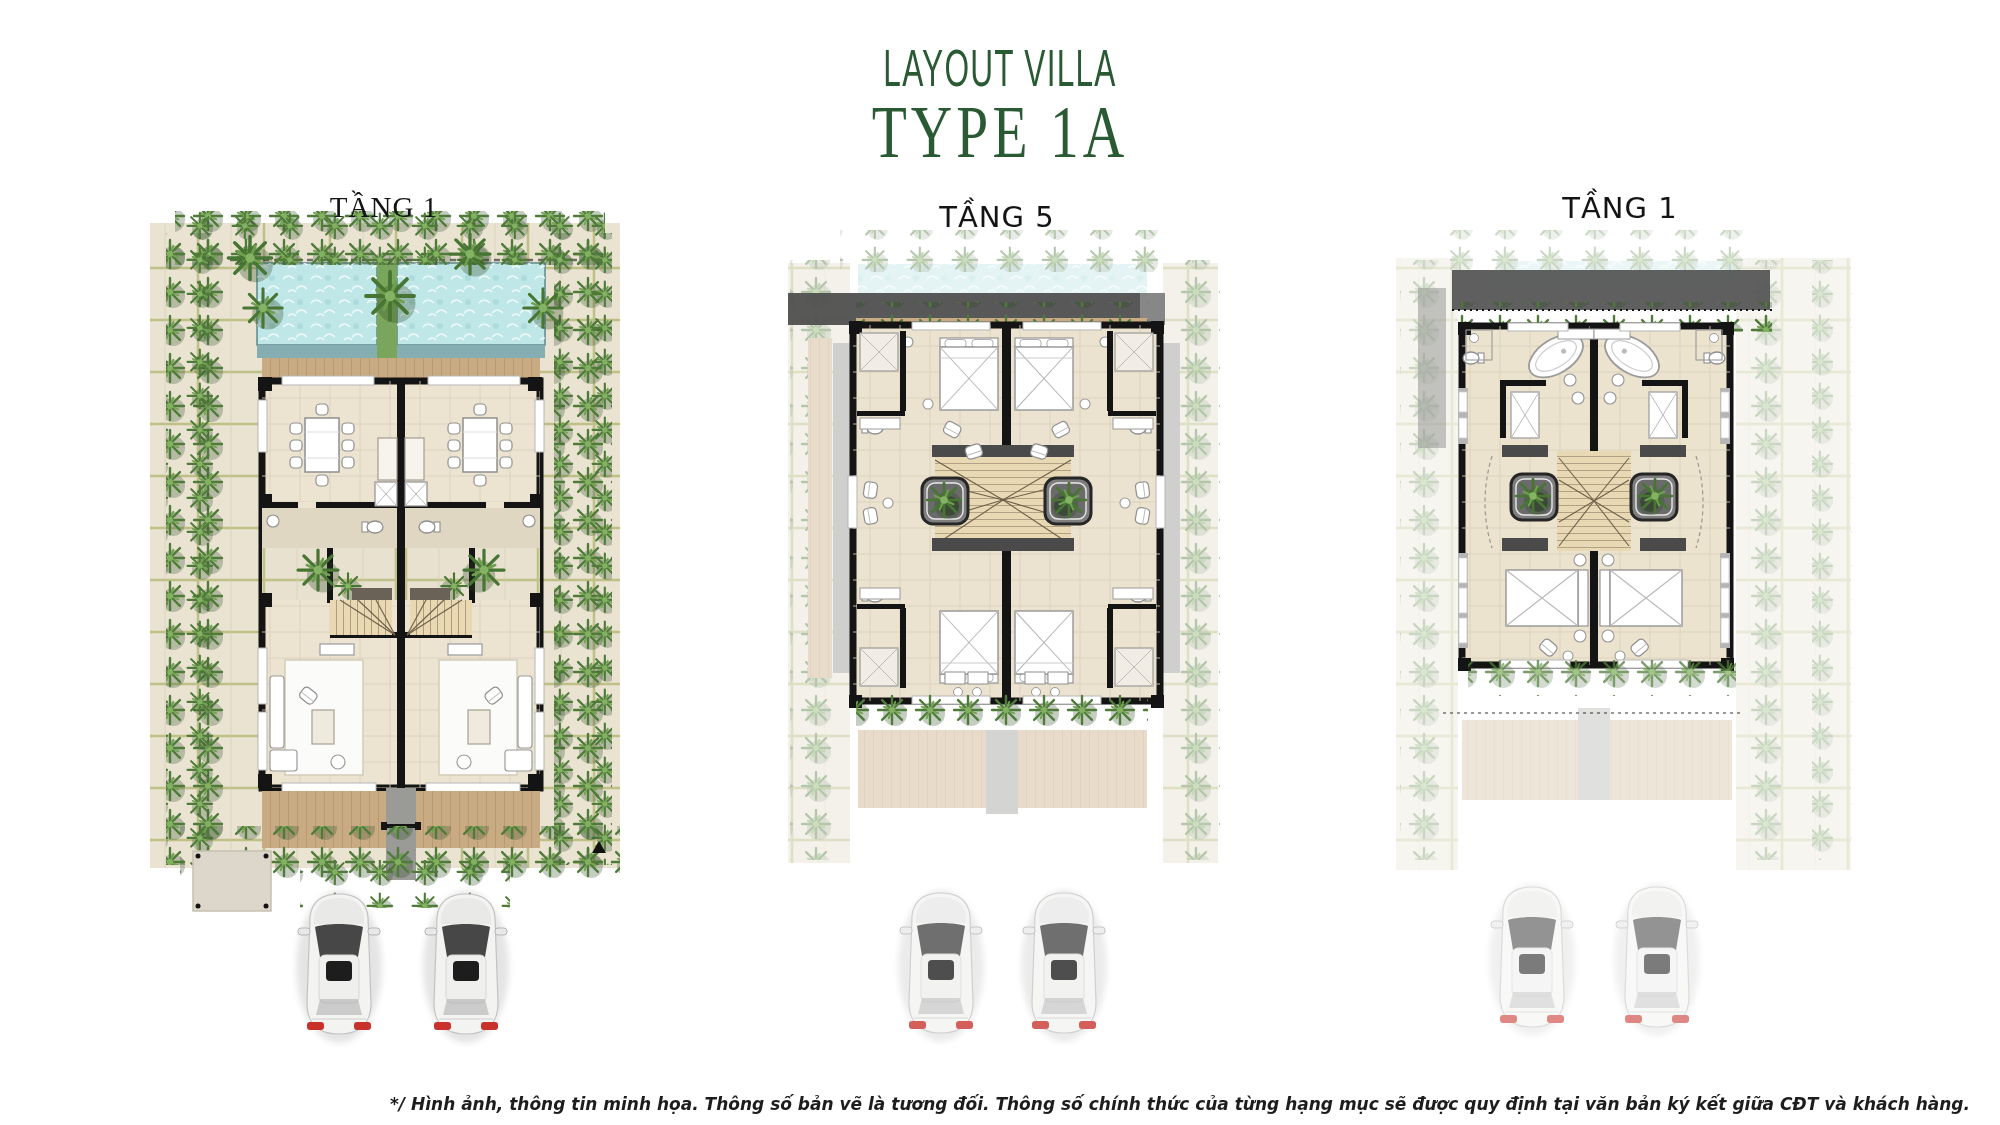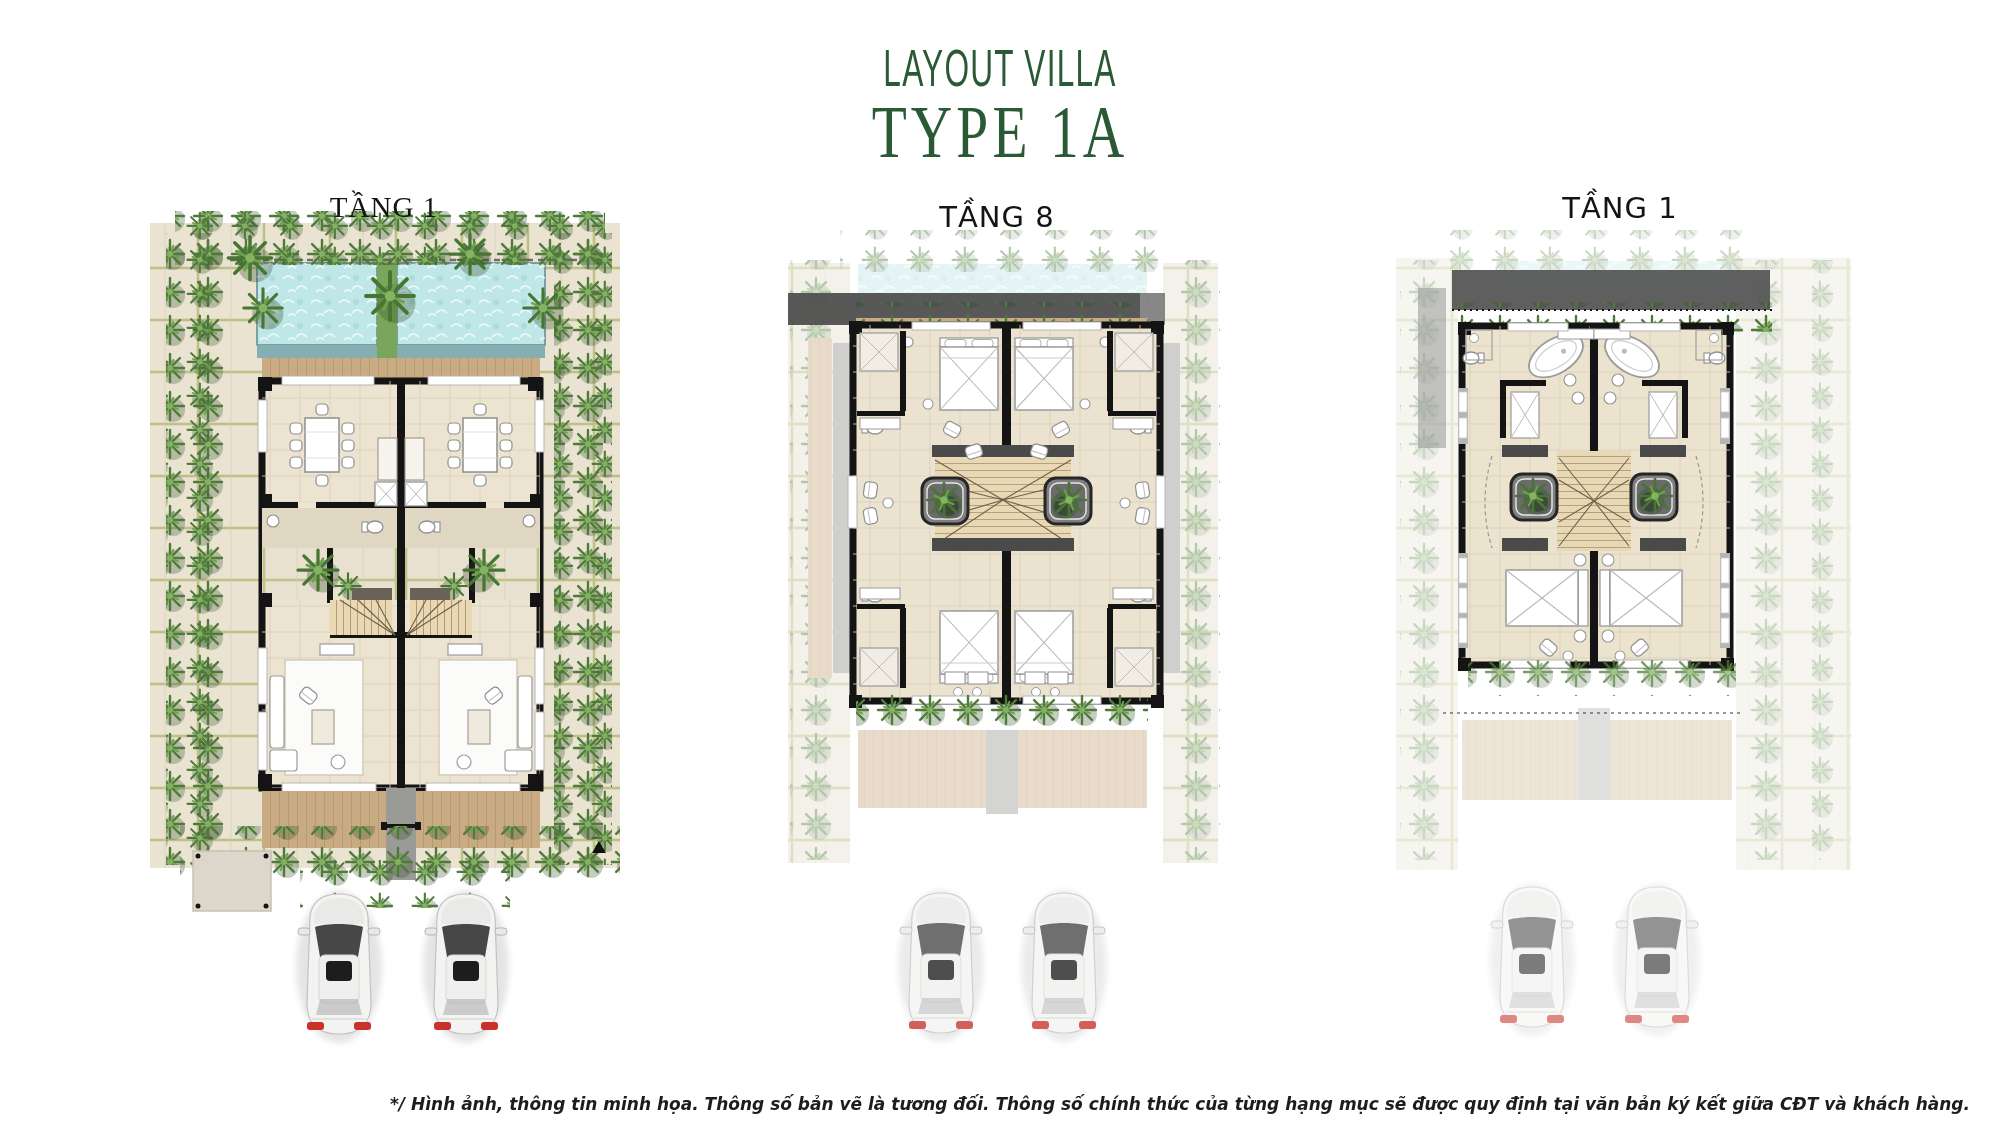--- a/index.html
+++ b/index.html
@@ -459,17 +459,17 @@
     <use href="#car" transform="translate(1493,876)"></use>
     <use href="#car" transform="translate(1618,876)"></use>
   </g>
 </g>
 </svg>
 
   <div class="title">LAYOUT VILLA</div>
   <div class="subtitle">TYPE 1A</div>
 
   <div class="floor-label" id="lbl1">TẦNG 1</div>
-  <div class="floor-label" id="lbl2">TẦNG 8</div>
+  <div class="floor-label" id="lbl2">TẦNG 5</div>
   <div class="floor-label" id="lbl3">TẦNG 1</div>
 
   <div class="disclaimer">*/ Hình ảnh, thông tin minh họa. Thông số bản vẽ là tương đối. Thông số chính thức của từng hạng mục sẽ được quy định tại văn bản ký kết giữa CĐT và khách hàng.</div>
 </div>
 
 </body></html>

